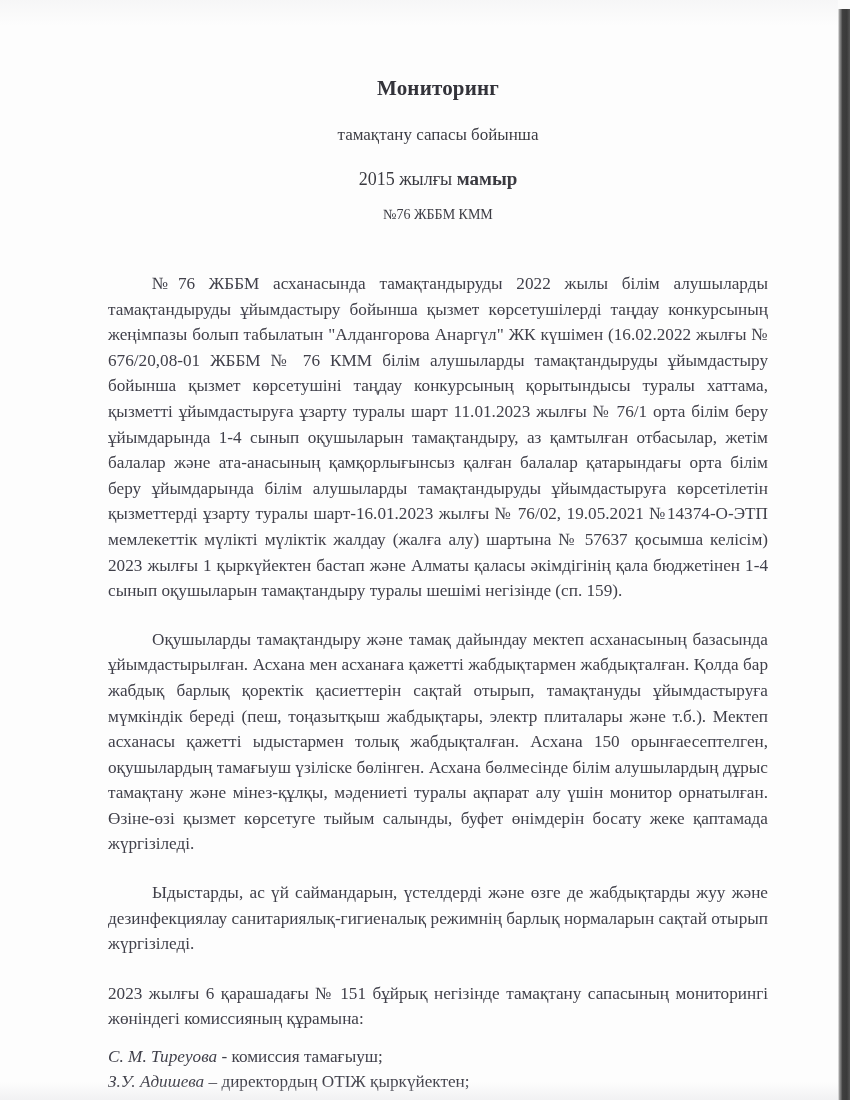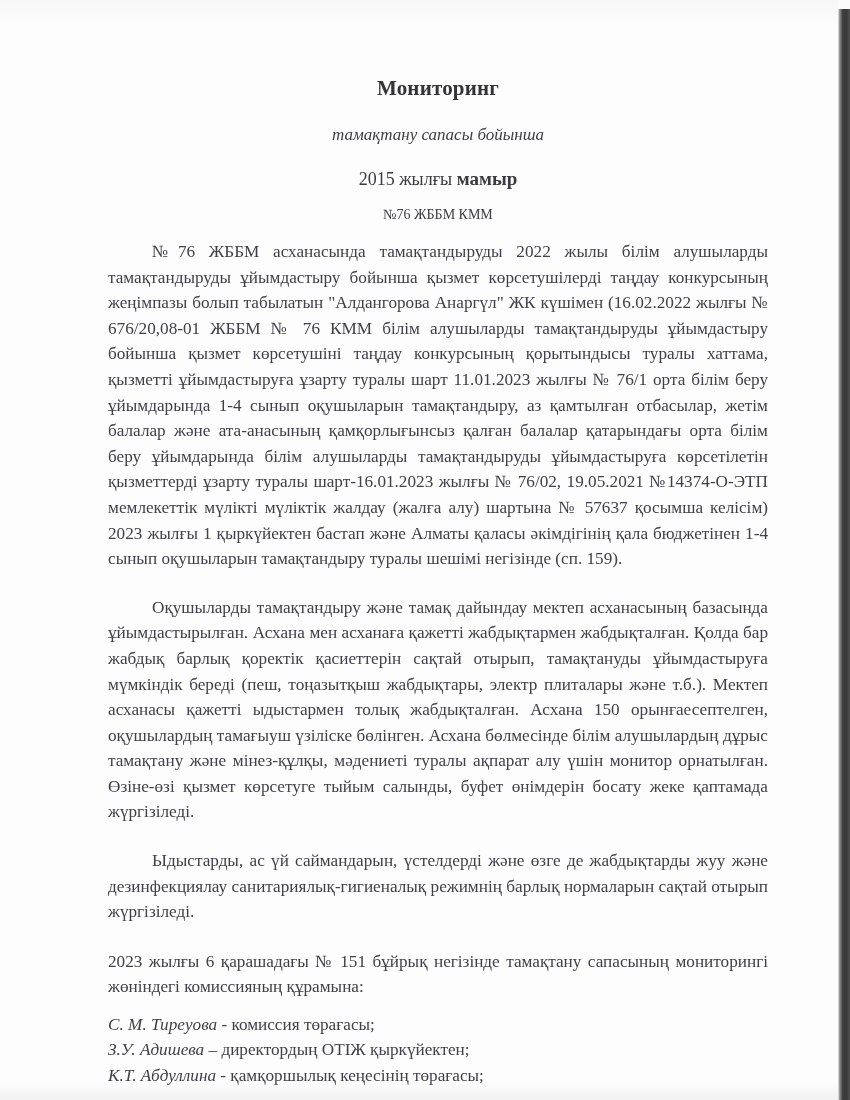--- a/index.html
+++ b/index.html
@@ -58,21 +58,20 @@
     font-weight: bold;
     letter-spacing: 0.2px;
     margin: 76px 0 0 0;
     color: #33333a;
   }
   .doc-subtitle {
     font-size: 17px;
     font-weight: normal;
     margin: 24px 0 0 0;
     color: #3d3d44;
-    font-style: italic;
   }
   .doc-period {
     font-size: 18px;
     margin: 23px 0 0 0;
     color: #3a3a40;
   }
   .doc-period .period-month {
     font-weight: bold;
     font-size: 19px;
     text-align: center;
@@ -88,21 +87,21 @@
     line-height: 25.6px;
     text-align: justify;
     text-justify: inter-word;
     margin: 0;
     color: #40404a;
     hyphens: none;
   }
   p.indent {
     text-indent: 44px;
   }
-  #par-1 { margin-top: 16px; }
+  #par-1 { margin-top: 48px; }
   #par-2 { margin-top: 23px; }
   #par-3 { margin-top: 23px; }
   #par-4 { margin-top: 24px; }
 
   ul.member-list {
     list-style: none;
     margin: 12px 0 0 0;
     padding: 0;
   }
   ul.member-list li {
@@ -153,21 +152,21 @@
 
     <p id="par-1" class="body-par indent">№76 ЖББМ асханасында тамақтандыруды 2022 жылы білім алушыларды тамақтандыруды ұйымдастыру бойынша қызмет көрсетушілерді таңдау конкурсының жеңімпазы болып табылатын "Алдангорова Анаргүл" ЖК күшімен (16.02.2022 жылғы № 676/20,08-01 ЖББМ № 76 КММ білім алушыларды тамақтандыруды ұйымдастыру бойынша қызмет көрсетушіні таңдау конкурсының қорытындысы туралы хаттама, қызметті ұйымдастыруға ұзарту туралы шарт 11.01.2023 жылғы № 76/1 орта білім беру ұйымдарында 1-4 сынып оқушыларын тамақтандыру, аз қамтылған отбасылар, жетім балалар және ата-анасының қамқорлығынсыз қалған балалар қатарындағы орта білім беру ұйымдарында білім алушыларды тамақтандыруды ұйымдастыруға көрсетілетін қызметтерді ұзарту туралы шарт-16.01.2023 жылғы № 76/02, 19.05.2021 №14374-О-ЭТП мемлекеттік мүлікті мүліктік жалдау (жалға алу) шартына № 57637 қосымша келісім) 2023 жылғы 1 қыркүйектен бастап және Алматы қаласы әкімдігінің қала бюджетінен 1-4 сынып оқушыларын тамақтандыру туралы шешімі негізінде (сп. 159).</p>
 
     <p id="par-2" class="body-par indent">Оқушыларды тамақтандыру және тамақ дайындау мектеп асханасының базасында ұйымдастырылған. Асхана мен асханаға қажетті жабдықтармен жабдықталған. Қолда бар жабдық барлық қоректік қасиеттерін сақтай отырып, тамақтануды ұйымдастыруға мүмкіндік береді (пеш, тоңазытқыш жабдықтары, электр плиталары және т.б.). Мектеп асханасы қажетті ыдыстармен толық жабдықталған. Асхана 150 орынғаесептелген, оқушылардың тамағыуш үзіліске бөлінген. Асхана бөлмесінде білім алушылардың дұрыс тамақтану және мінез-құлқы, мәдениеті туралы ақпарат алу үшін монитор орнатылған. Өзіне-өзі қызмет көрсетуге тыйым салынды, буфет өнімдерін босату жеке қаптамада жүргізіледі.</p>
 
     <p id="par-3" class="body-par indent">Ыдыстарды, ас үй саймандарын, үстелдерді және өзге де жабдықтарды жуу және дезинфекциялау санитариялық-гигиеналық режимнің барлық нормаларын сақтай отырып жүргізіледі.</p>
 
     <p id="par-4" class="body-par">2023 жылғы 6 қарашадағы № 151 бұйрық негізінде тамақтану сапасының мониторингі жөніндегі комиссияның құрамына:</p>
 
     <ul class="member-list">
-      <li><span class="member-name">С. М. Тиреуова</span><span> - комиссия төрағасы;</span></li>
+      <li><span class="member-name">С. М. Тиреуова</span><span> - комиссия тамағыуш;</span></li>
       <li><span class="member-name">З.У. Адишева</span><span> – директордың ОТІЖ қыркүйектен;</span></li>
       <li><span class="member-name">К.Т. Абдуллина</span><span>  - қамқоршылық кеңесінің төрағасы;</span></li>
 
     </ul>
 
   </div>
 
   <div id="bottom-fade"></div>
   <div id="scan-edge-right"></div>
   <div id="scan-edge-top"></div>

